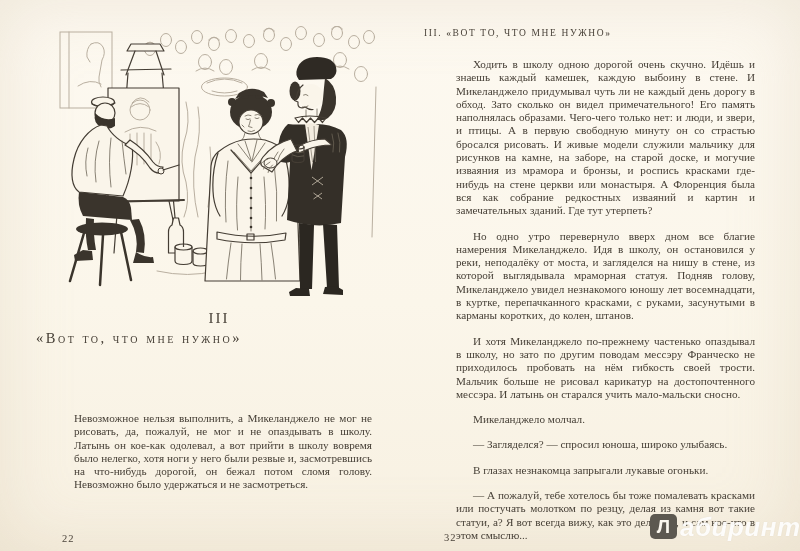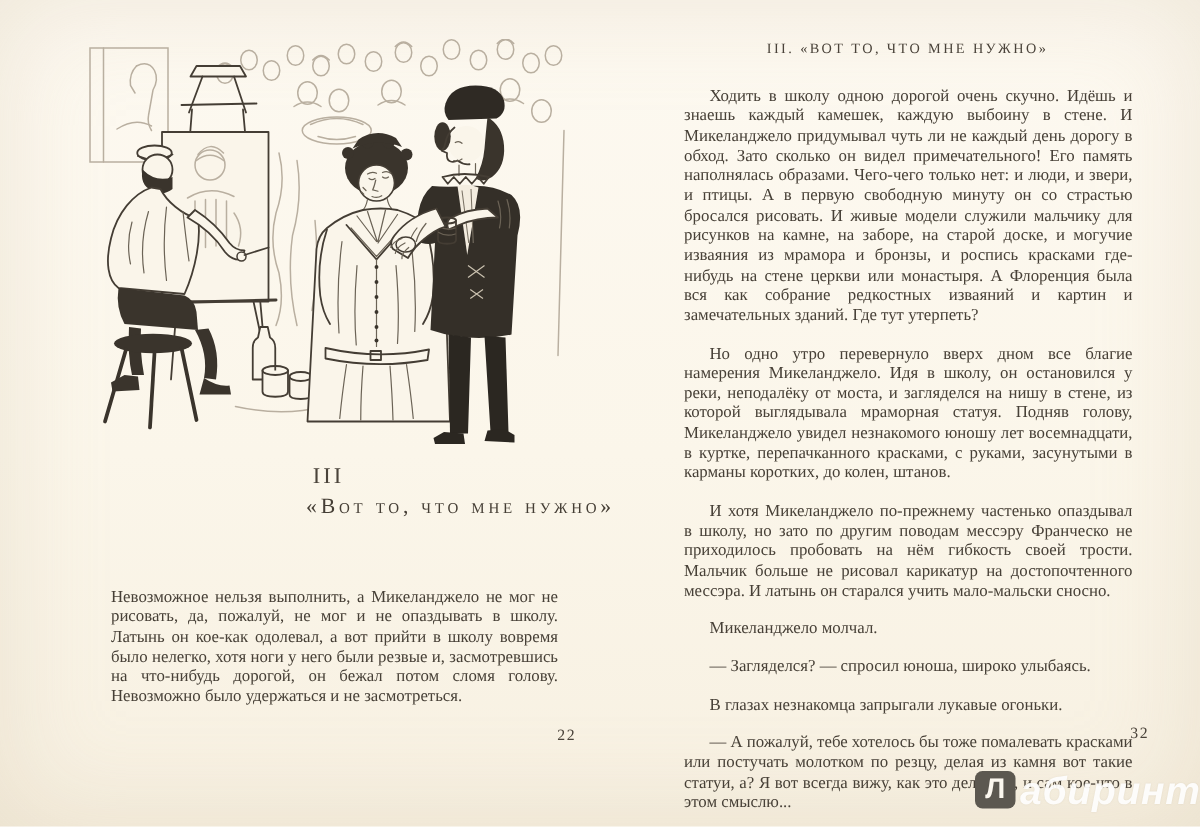--- a/index.html
+++ b/index.html
@@ -11,36 +11,36 @@
   .spread{position:absolute;inset:0;box-shadow:inset 0 0 70px rgba(205,190,160,.30);}
   .page{position:absolute;top:0;height:551px;width:400px;}
   .page.left{left:0;}
   .page.right{left:400px;}
 
   .illus{position:absolute;left:52px;top:26px;width:330px;height:272px;}
   .illus svg{width:100%;height:100%;display:block;}
 
   .chnum{position:absolute;left:60px;top:310px;width:318px;text-align:center;
     font-size:15px;letter-spacing:2px;color:#4a433a;}
-  .chtitle{position:absolute;left:52px;top:330px;width:358px;text-align:right;
+  .chtitle{position:absolute;left:36px;top:330px;width:358px;text-align:left;
     font-size:14.5px;font-variant:small-caps;letter-spacing:2.5px;color:#453e35;}
 
   .body-text{position:absolute;font-size:11.2px;line-height:13.3px;
     text-align:justify;color:#474037;}
   .body-text p{margin:12px;text-indent:17px;}
   .body-text p.noindent{text-indent:0;}
 
-  .left-body{left:62px;top:380px;width:322px;}
+  .left-body{left:62px;top:400px;width:322px;}
   .right-body{left:44px;top:46px;width:323px;}
 
-  .running-header{position:absolute;left:24px;top:28px;width:362px;text-align:center;
+  .running-header{position:absolute;left:24px;top:28px;width:362px;
     font-size:9.5px;letter-spacing:1.6px;color:#4a433a;white-space:nowrap;}
 
-  .pagenum{position:absolute;width:322px;text-align:right;font-size:10.5px;
-    letter-spacing:1px;color:#4a433a;}
+  .pagenum{position:absolute;width:322px;text-align:left;font-size:10.5px;
+    letter-spacing:1px;color:#4a433a;margin-top:48px;}
   .pagenum.l{left:62px;top:485px;}
   .pagenum.r{left:44px;top:484px;}
 
   .wm{position:absolute;left:650px;top:514px;display:flex;align-items:flex-start;}
   .wm-badge{width:27px;height:25px;border-radius:5px;background:#5c5850;
     color:#fbf7ee;font-family:"Liberation Sans",sans-serif;font-weight:bold;
     font-size:19px;line-height:25px;text-align:center;flex:0 0 auto;}
   .wm-text{margin-left:3px;font-family:"Liberation Sans",sans-serif;
     font-style:italic;font-weight:bold;font-size:26px;line-height:27px;
     color:rgba(255,255,255,.92);letter-spacing:.5px;white-space:nowrap;

